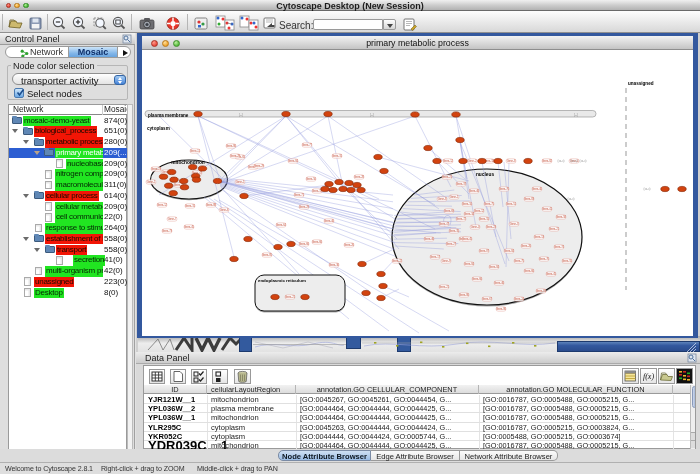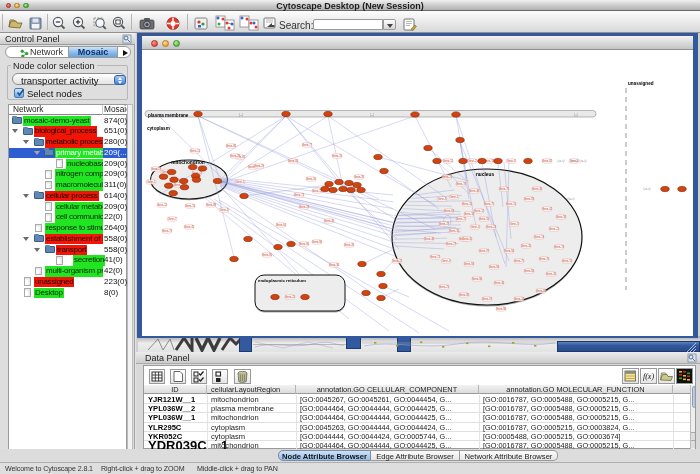--- a/index.html
+++ b/index.html
@@ -299,20 +299,21 @@
   <div class="abs" style="left:421px;top:308px;width:143px;height:11px;background:linear-gradient(#5c82ba,#33589e 40%,#2b4c8d);border:0.5px solid #1d3a6e"></div>
   <svg class="abs" style="left:548px;top:308px" width="14" height="11">
         <path d="M12 2 L3 11 M12 5 L6 11 M12 8 L9 11" stroke="#c9d4e8" stroke-width="0.8"></path>
       </svg>
 
   <div class="abs" style="left:1px;top:0;width:561px;height:305px;border:2px solid #33589e;border-left-width:5px;border-right-width:5px;border-top-width:3px;background:#fff">
     <div class="abs" style="left:0;top:0;width:551px;height:14px;background:linear-gradient(#f3f3f3,#c4c4c4);border-bottom:1px solid #8e8e8e">
       <div class="abs" style="left:9px;top:3.5px;width:7px;height:7px;border-radius:50%;background:radial-gradient(circle at 35% 30%,#ff9a8a,#e8473a 70%);border:0.5px solid #a83325"></div>
       <div class="abs" style="left:20px;top:3.5px;width:7px;height:7px;border-radius:50%;background:radial-gradient(circle at 35% 30%,#ffe09a,#f0a42c 70%);border:0.5px solid #b8791c"></div>
       <div class="abs" style="left:31px;top:3.5px;width:7px;height:7px;border-radius:50%;background:radial-gradient(circle at 35% 30%,#bdf0a0,#56bb3c 70%);border:0.5px solid #3f8f2c"></div>
+      <div class="abs" style="left:0;top:1.5px;width:551px;text-align:center;font-size:8.8px;color:#111">primary metabolic process</div>
     </div>
     <div class="abs" style="left:0;top:15px;width:551px;height:285px;background:#fff;overflow:hidden">
       <div class="abs" style="left:0;top:0;width:549px;height:284px">
 <svg width="549" height="284" viewBox="0 0 549 284" style="position:absolute;left:0;top:0">
 <rect x="3" y="59.5" width="451" height="6.5" rx="3.2" fill="#e9e9e9" stroke="#9a9a9a" stroke-width="0.7"></rect>
 <ellipse cx="47" cy="129.7" rx="38.5" ry="19.5" fill="#555" opacity="0.55"></ellipse>
 <ellipse cx="47" cy="128.5" rx="38.5" ry="19.5" fill="#ededed" stroke="#111" stroke-width="1.1"></ellipse>
 <ellipse cx="345" cy="187.5" rx="95" ry="68" fill="#555" opacity="0.5"></ellipse>
 <ellipse cx="345" cy="186" rx="95" ry="68" fill="#ededed" stroke="#111" stroke-width="1.2"></ellipse>
 <line x1="484" y1="37" x2="484" y2="239" stroke="#999" stroke-width="1" stroke-dasharray="5,4"></line>

